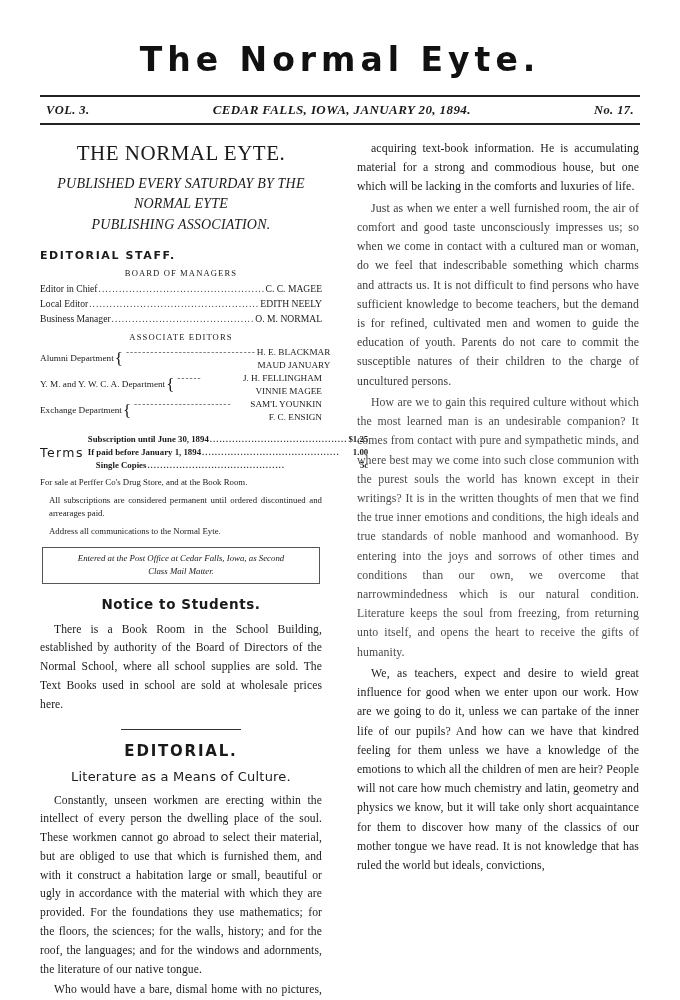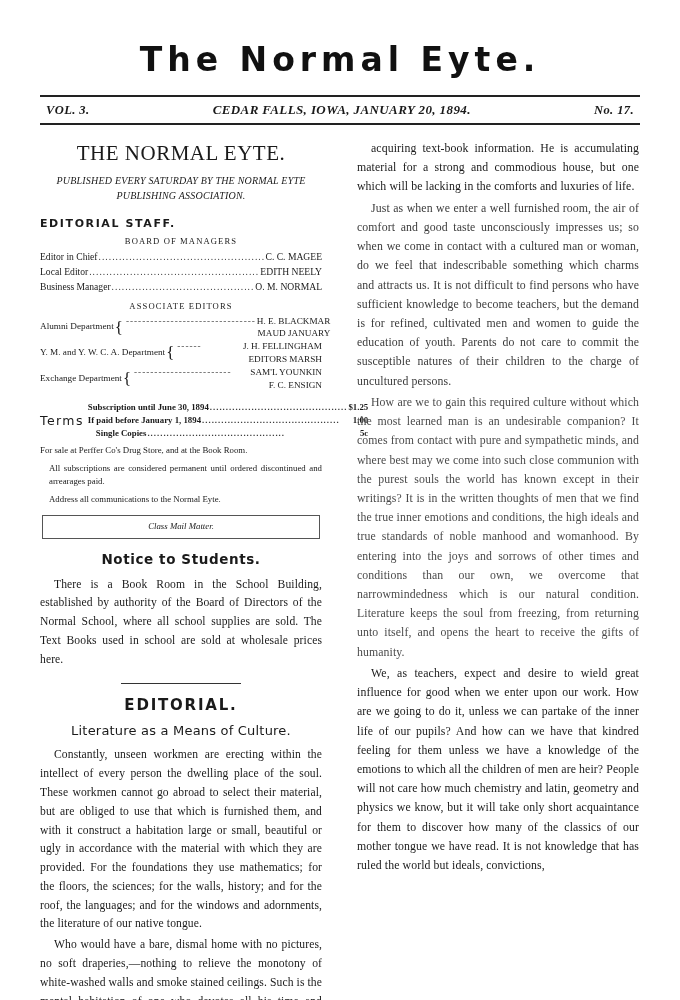--- a/index.html
+++ b/index.html
@@ -74,21 +74,21 @@
   .title-main {
     text-align: center;
     font-family: "Liberation Serif", serif;
     font-size: 21px;
     letter-spacing: 0.5px;
     margin: 2px 0 8px 0;
   }
   .pub-line {
     text-align: center;
     font-style: italic;
-    font-size: 10px;
+    font-size: 14px;
     line-height: 1.45;
     letter-spacing: 0.2px;
     margin-bottom: 14px;
   }
   .staff-head {
     text-align: left;
     font-family: "DejaVu Sans", sans-serif;
     font-weight: bold;
     font-size: 11px;
     letter-spacing: 1.6px;
@@ -279,21 +279,21 @@
         <div class="assoc-row">
           <span class="dept">Y. M. and Y. W. C. A. Department</span>
           <span class="brace">{</span>
           <span class="pair">
             <span class="dotrow">
               <span class="dots">------</span>
               <span class="val">J. H. FELLINGHAM</span>
             </span>
             <span class="dotrow">
               <span class="dots">&nbsp;</span>
-              <span class="val">EDITORS MARSH</span>
+              <span class="val">VINNIE MAGEE</span>
             </span>
           </span>
         </div>
 
         <div class="assoc-row">
           <span class="dept">Exchange Department</span>
           <span class="brace">{</span>
           <span class="pair">
             <span class="dotrow">
               <span class="dots">------------------------</span>
@@ -326,20 +326,21 @@
             <span class="val">5c</span>
           </div>
         </div>
       </div>
 
       <div class="small-note">For sale at Perffer Co's Drug Store, and at the Book Room.</div>
       <div class="small-note indent-note">All subscriptions are considered permanent until ordered discontinued and arrearages paid.</div>
       <div class="small-note indent-note">Address all communications to the Normal Eyte.</div>
 
       <div class="entered-box">
+        <div>Entered at the Post Office at Cedar Falls, Iowa, as Second</div>
         <div>Class Mail Matter.</div>
       </div>
 
       <div class="section-head">Notice to Students.</div>
       <div class="notice-body">
         <p class="body">There is a Book Room in the School Building, established by authority of the Board of Directors of the Normal School, where all school supplies are sold. The Text Books used in school are sold at wholesale prices here.</p>
       </div>
 
       <div class="rule-mid"></div>
 

